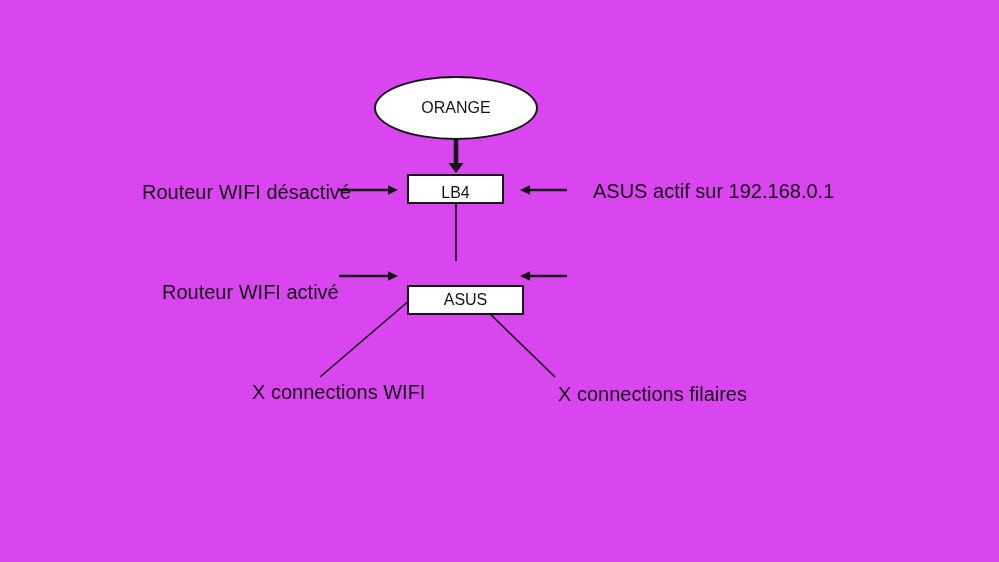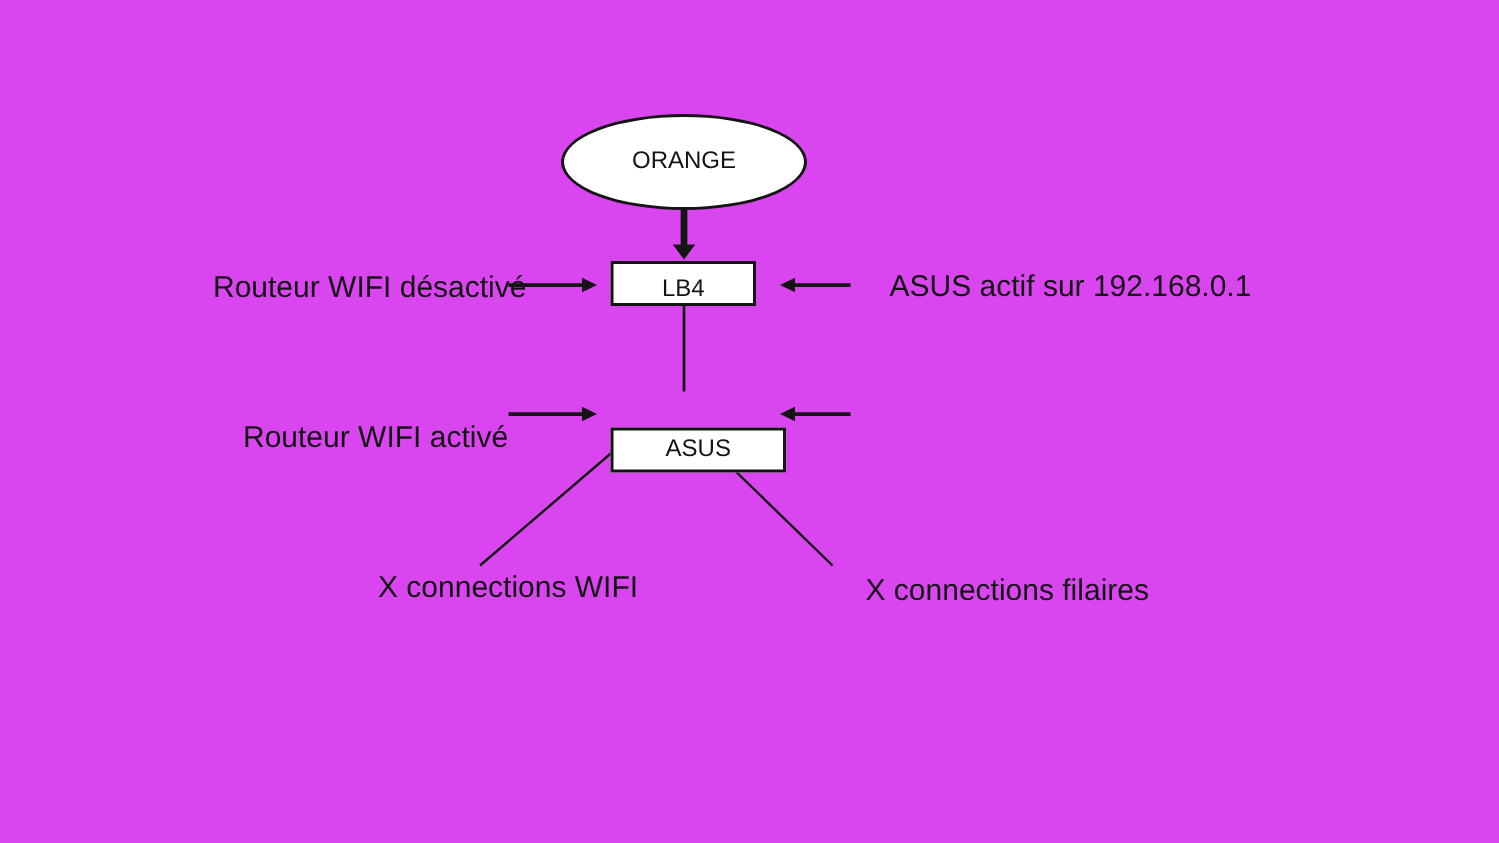--- a/index.html
+++ b/index.html
@@ -59,21 +59,21 @@
     position: absolute;
     font-size: 20px;
     line-height: 20px;
     white-space: nowrap;
   }
   .label-lb4-left    { left: 142px; top: 182px; }
   .label-lb4-right   { left: 593px; top: 181px; }
   .label-asus-left   { left: 162px; top: 282px; }
   .label-asus-right  { left: 593px; top: 267px; }
   .label-wifi        { left: 252px; top: 382px; text-align: right; }
-  .label-filaires    { left: 577px; top: 384px; text-align: right; }
+  .label-filaires    { left: 558px; top: 384px; text-align: right; }
 </style>
 </head>
 <body>
 
 <div class="canvas">
 
   <svg class="connectors" viewBox="0 0 999 562" xmlns="http://www.w3.org/2000/svg">
 
     <g>
       <line x1="456" y1="140" x2="456" y2="164" stroke="#141414" stroke-width="4.5"></line>

